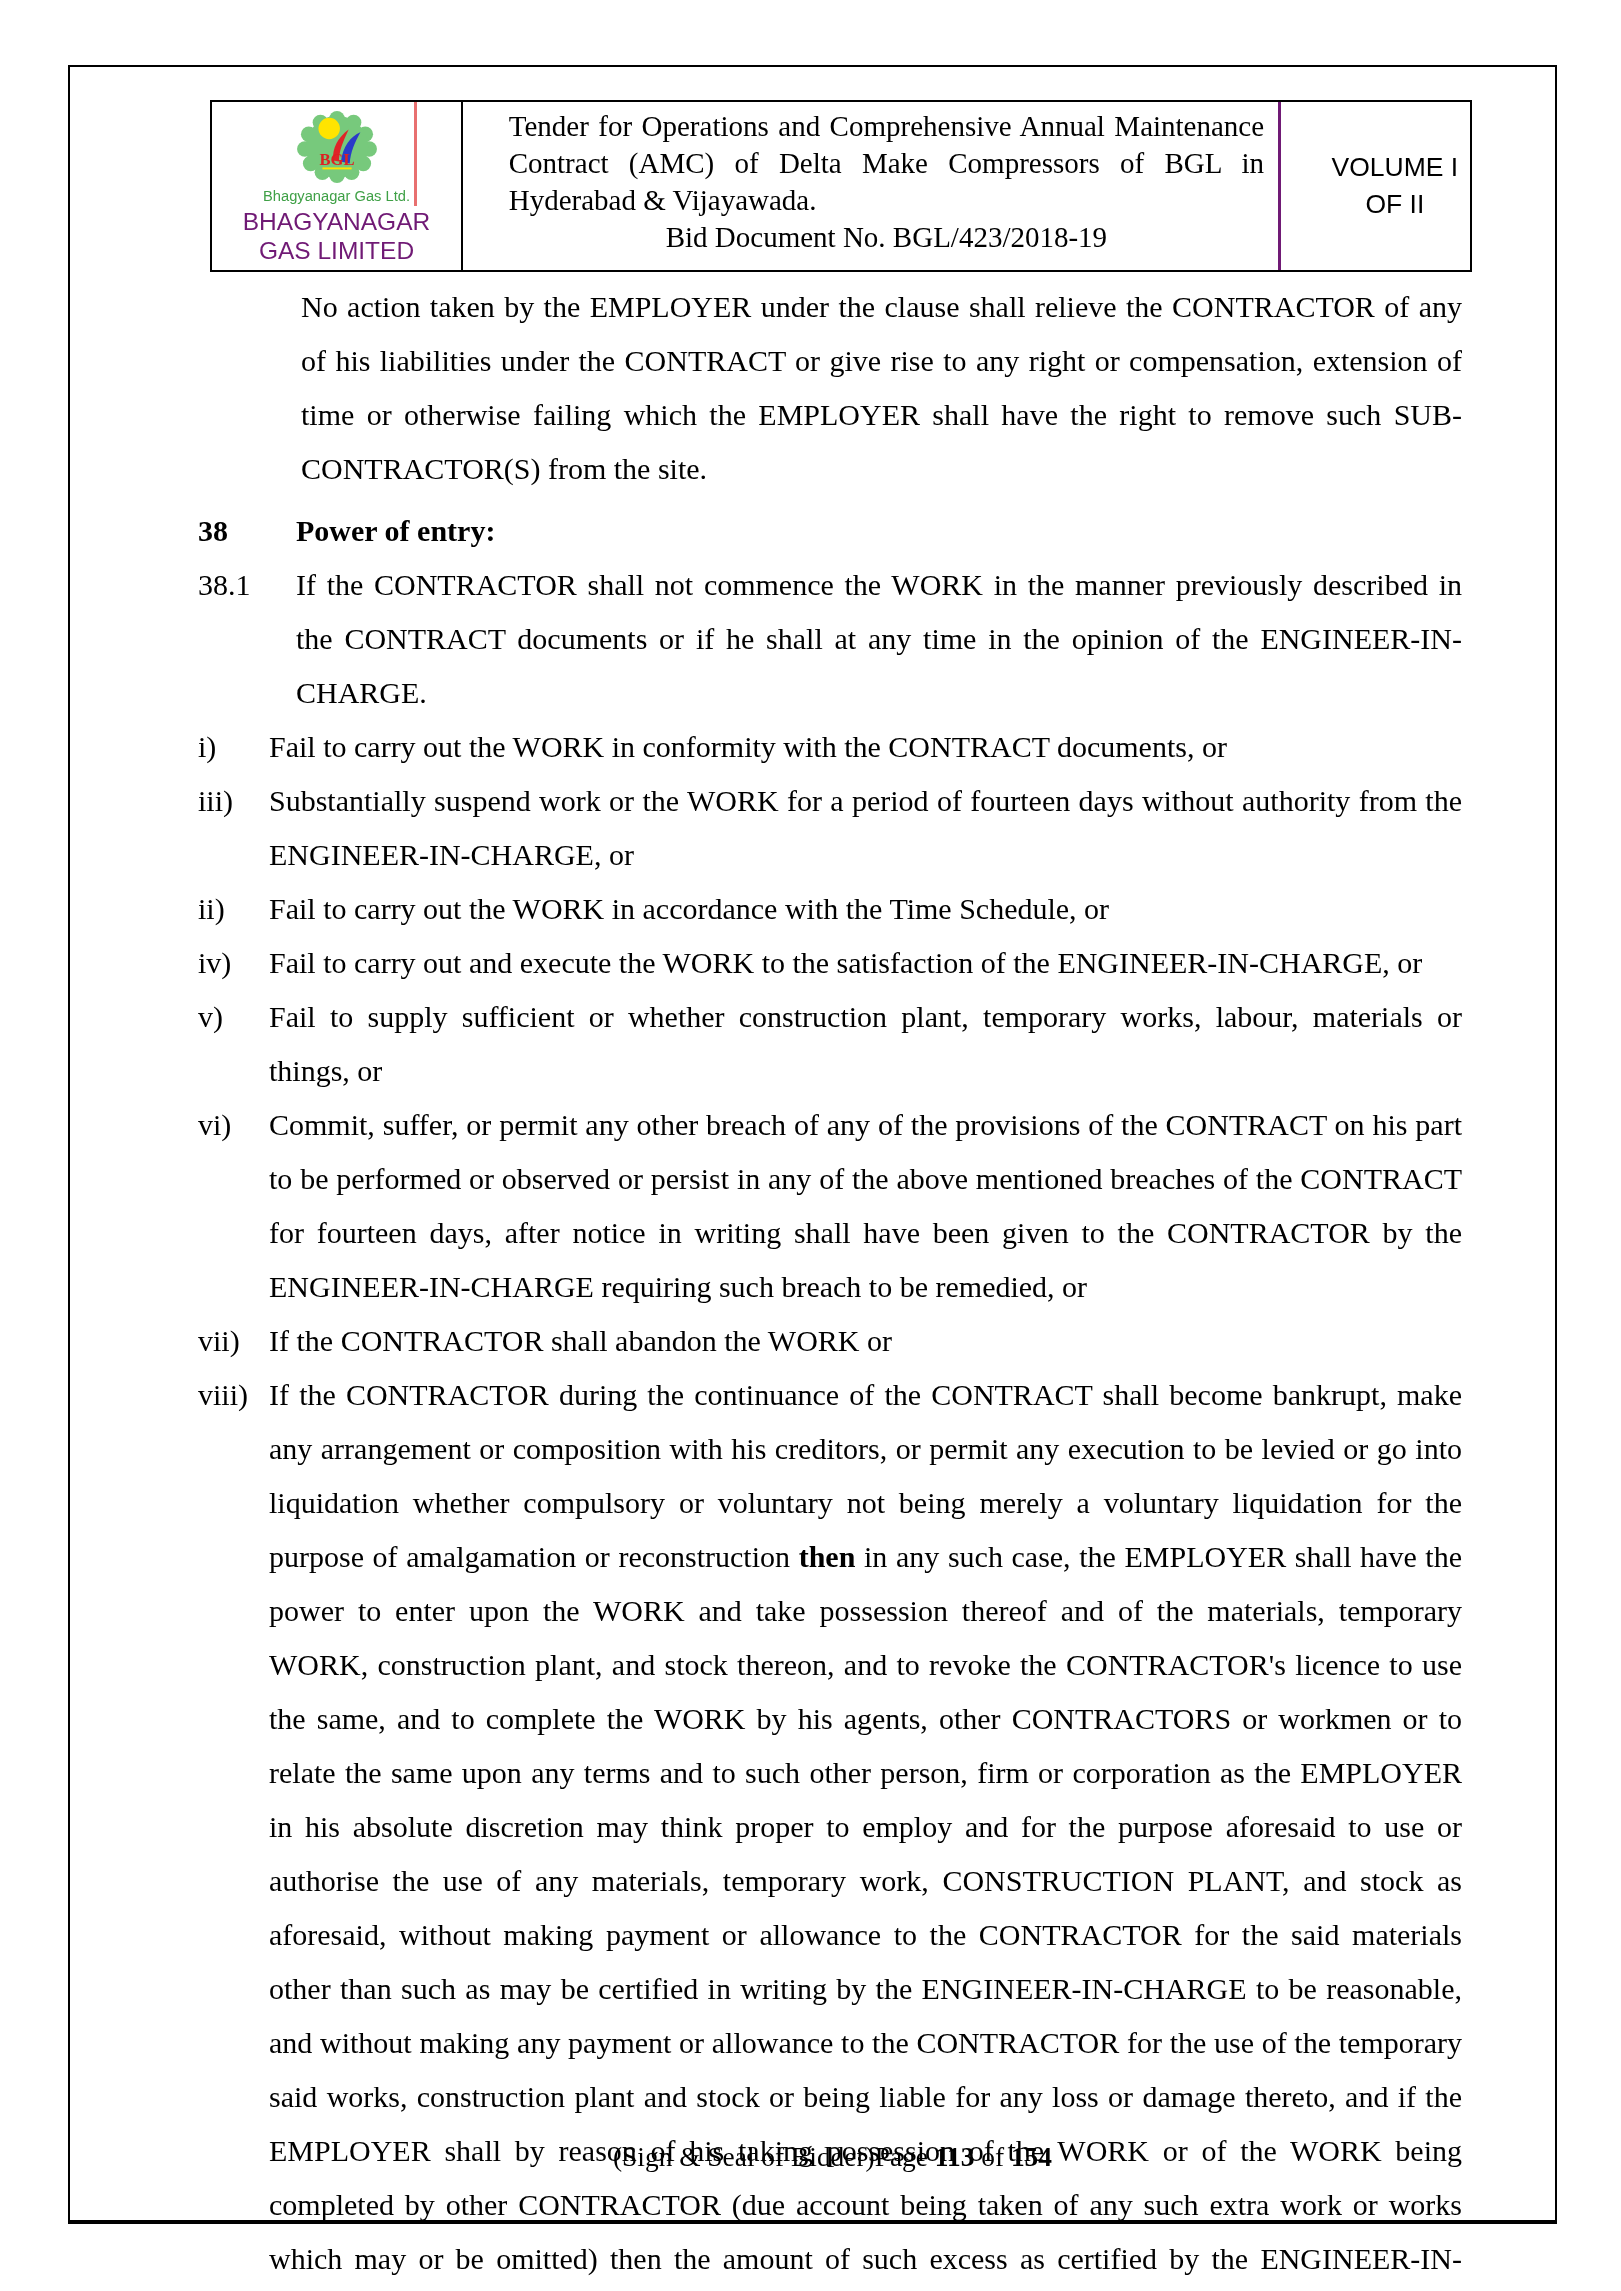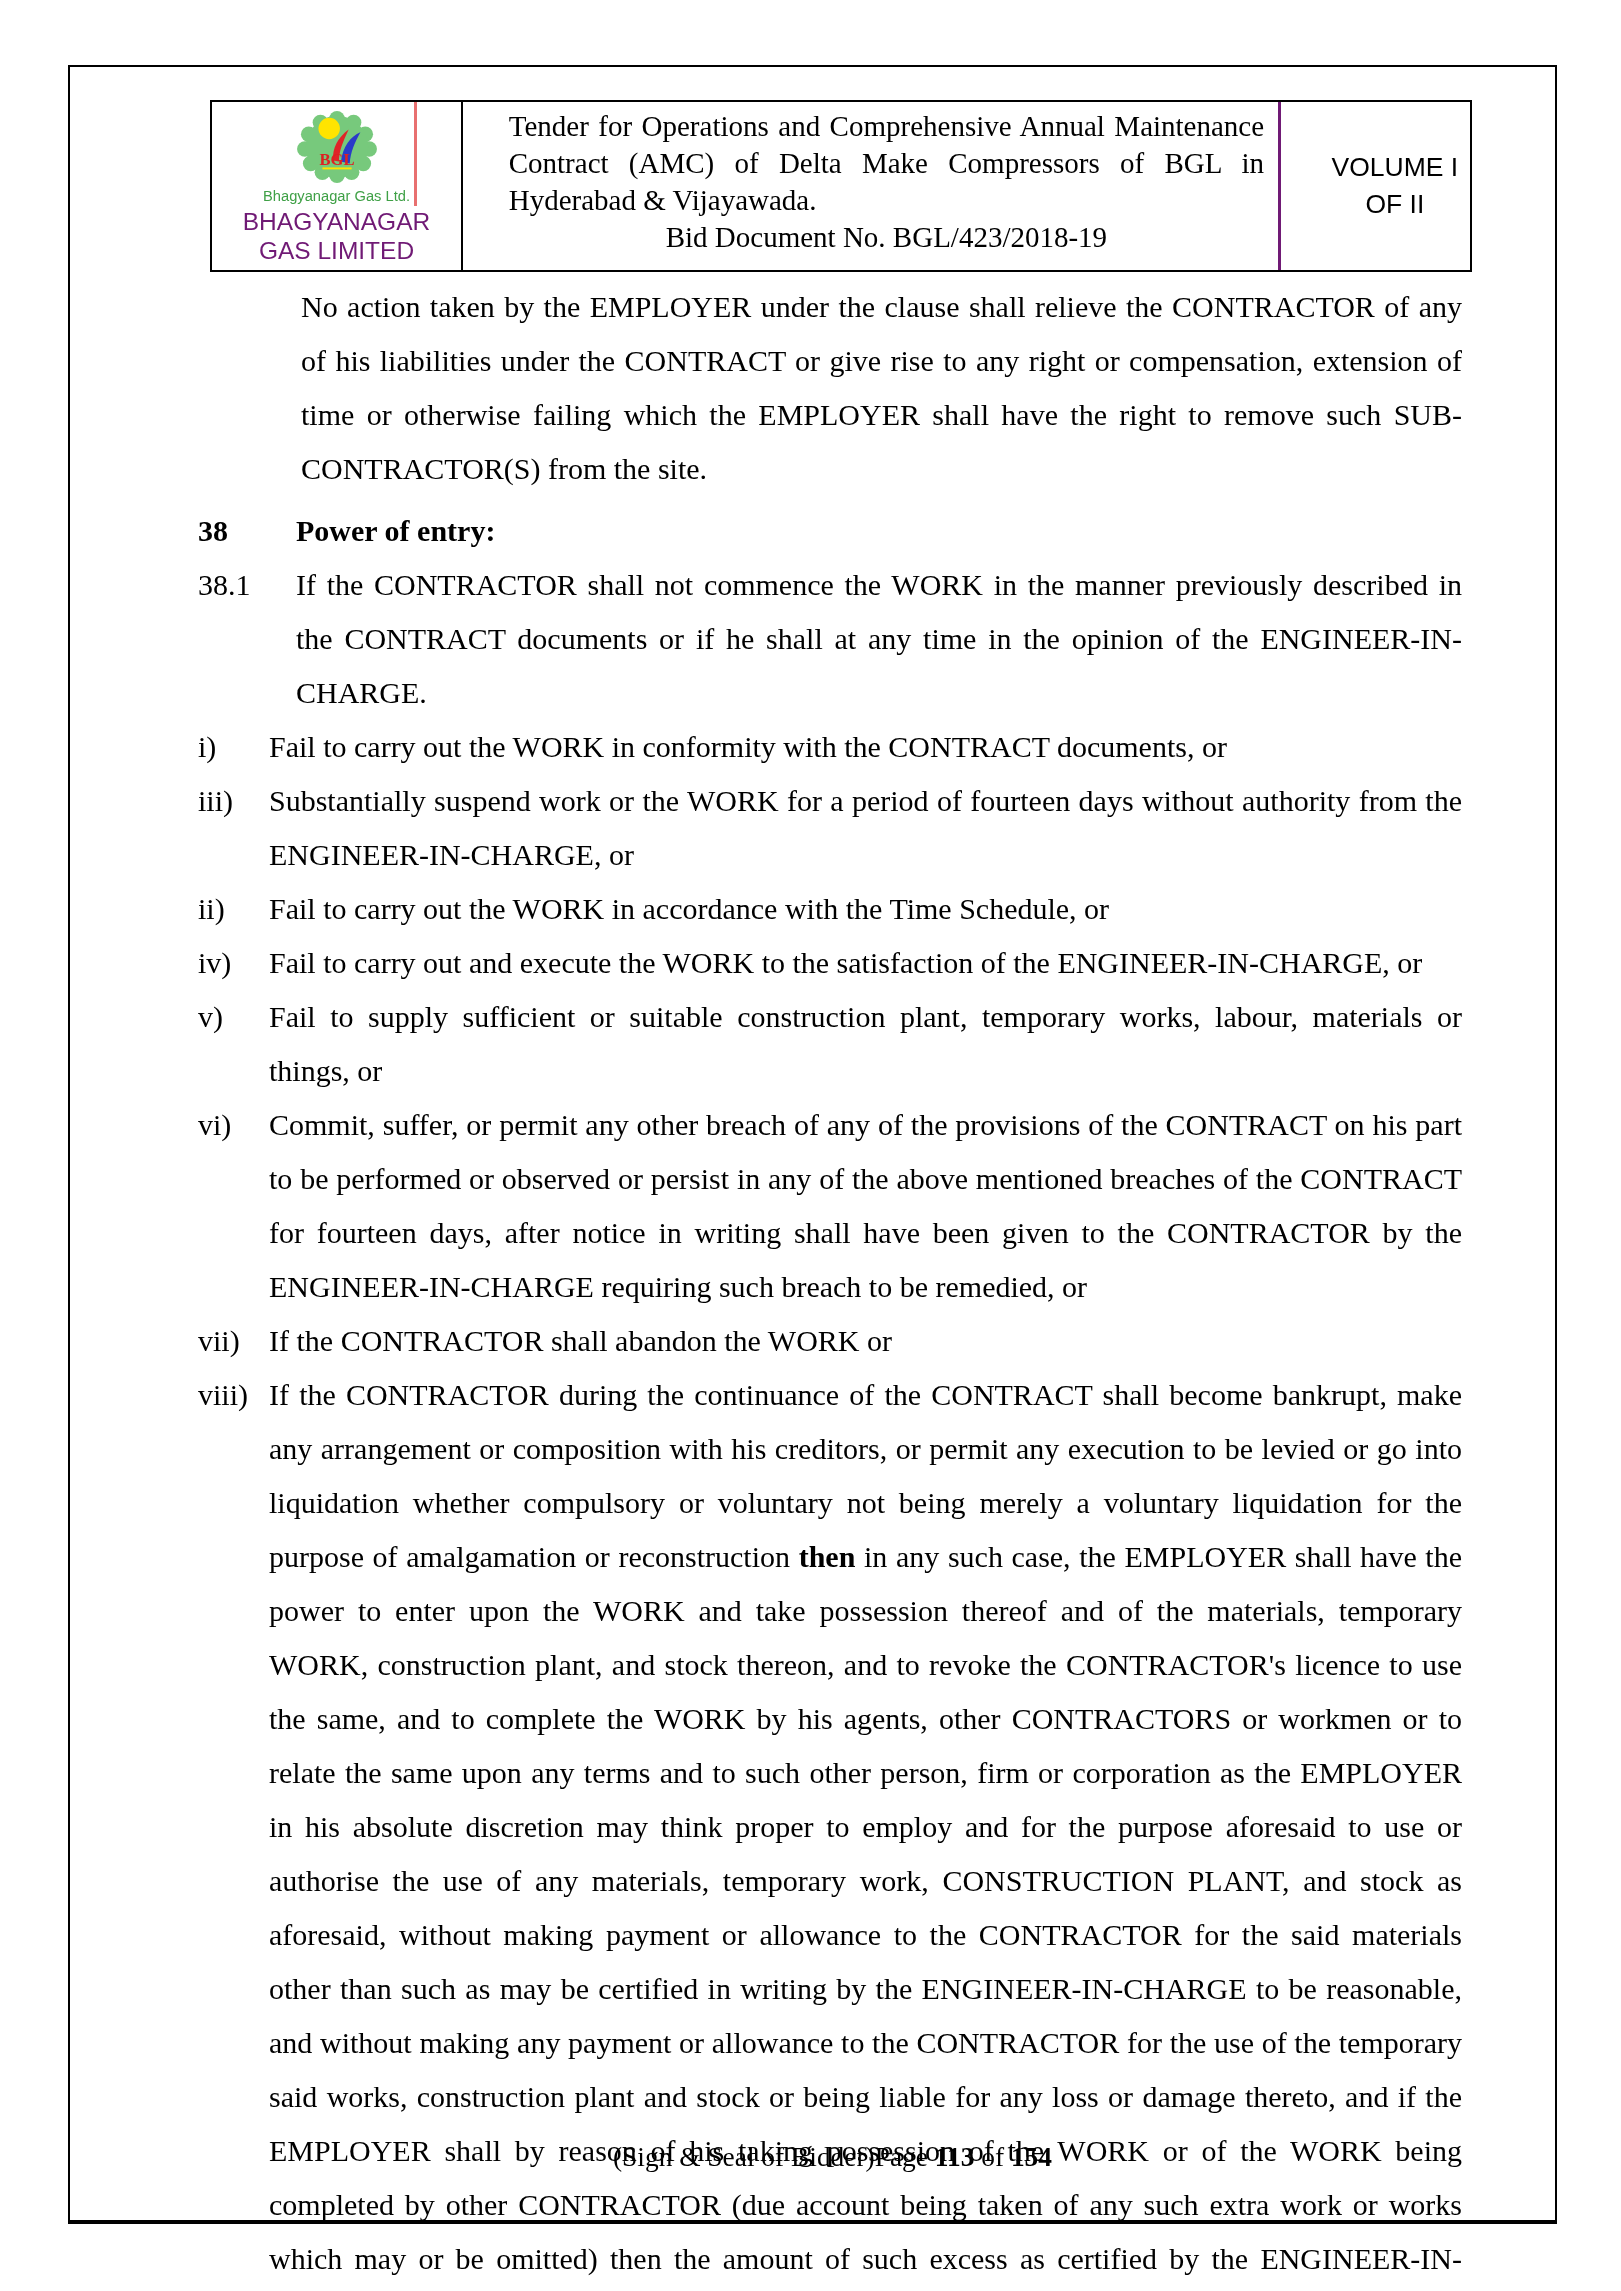--- a/index.html
+++ b/index.html
@@ -165,21 +165,21 @@
     <div class="row item-row">
       <span class="label">ii)</span>
       <span class="text">Fail to carry out the WORK in accordance with the Time Schedule, or</span>
     </div>
     <div class="row item-row">
       <span class="label">iv)</span>
       <span class="text">Fail to carry out and execute the WORK to the satisfaction of the ENGINEER-IN-CHARGE, or</span>
     </div>
     <div class="row item-row">
       <span class="label">v)</span>
-      <span class="text">Fail to supply sufficient or suitable construction plant, temporary works, labour, materials or things, or</span>
+      <span class="text">Fail to supply sufficient or whether construction plant, temporary works, labour, materials or things, or</span>
     </div>
     <div class="row item-row">
       <span class="label">vi)</span>
       <span class="text">Commit, suffer, or permit any other breach of any of the provisions of the CONTRACT on his part to be performed or observed or persist in any of the above mentioned breaches of the CONTRACT for fourteen days, after notice in writing shall have been given to the CONTRACTOR by the ENGINEER-IN-CHARGE requiring such breach to be remedied, or</span>
     </div>
     <div class="row item-row">
       <span class="label">vii)</span>
       <span class="text">If the CONTRACTOR shall abandon the WORK or</span>
     </div>
     <div class="row item-row">

